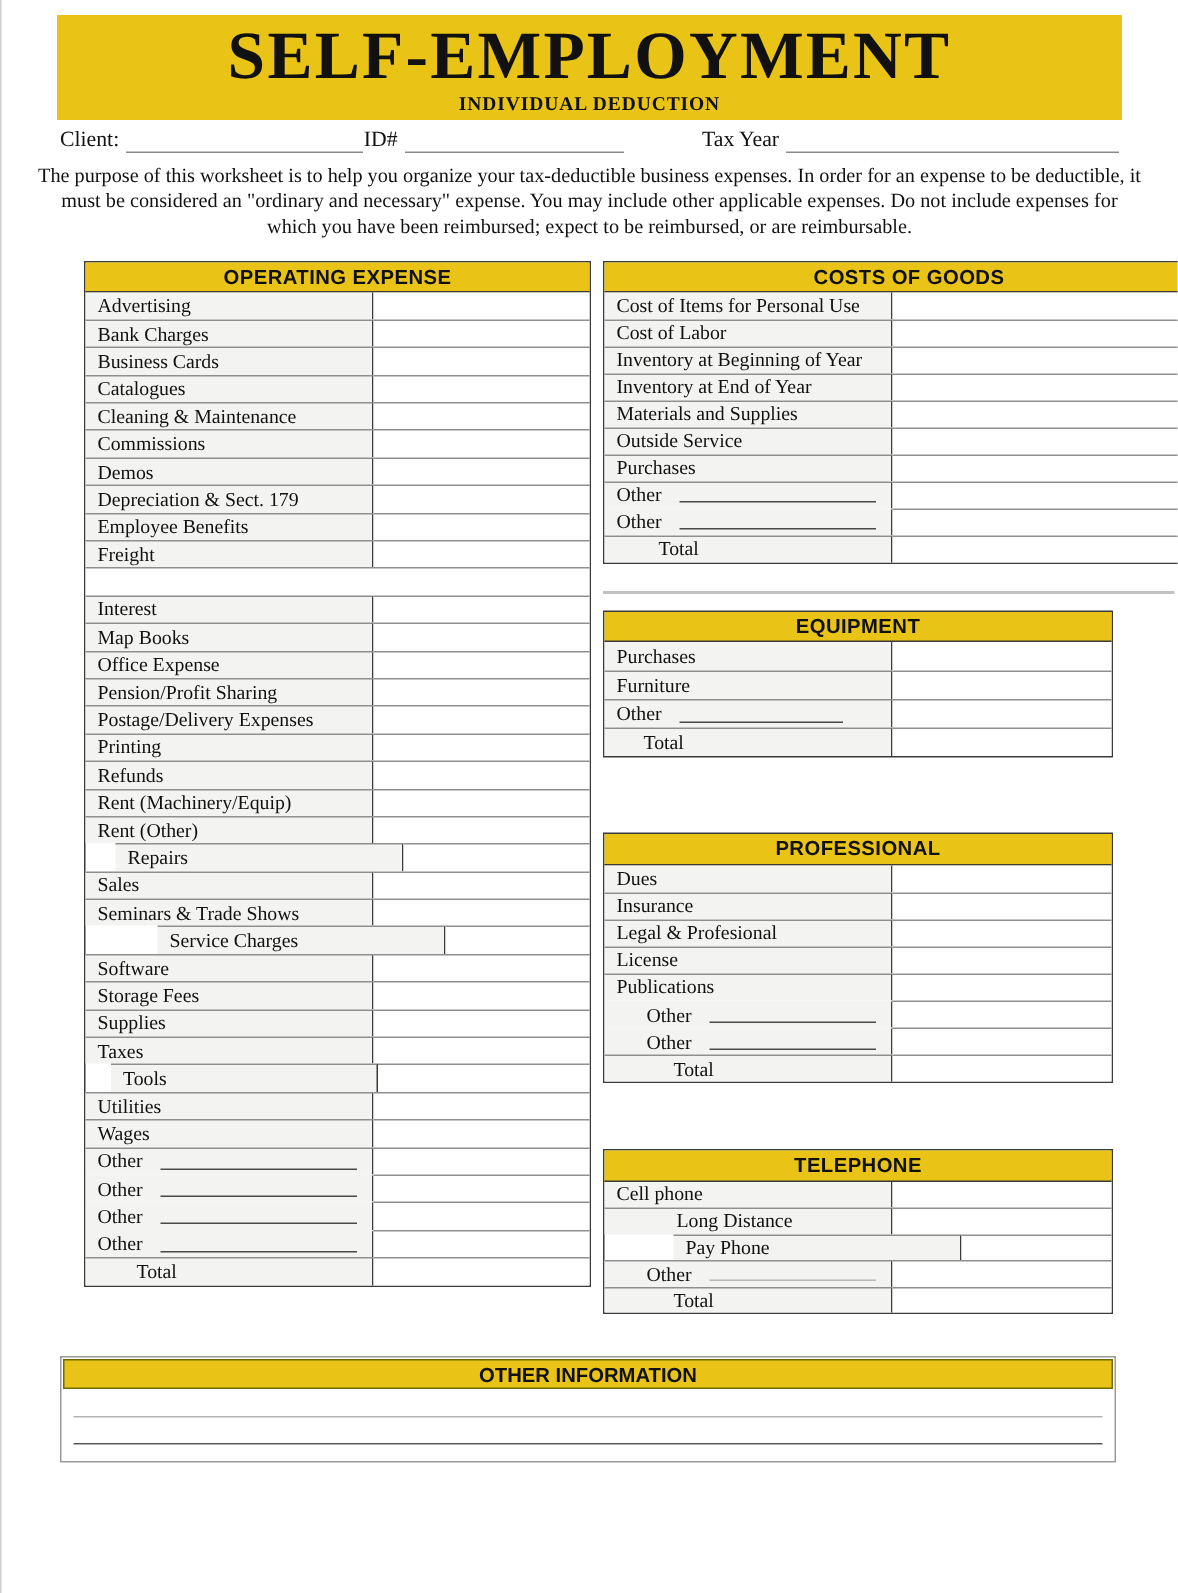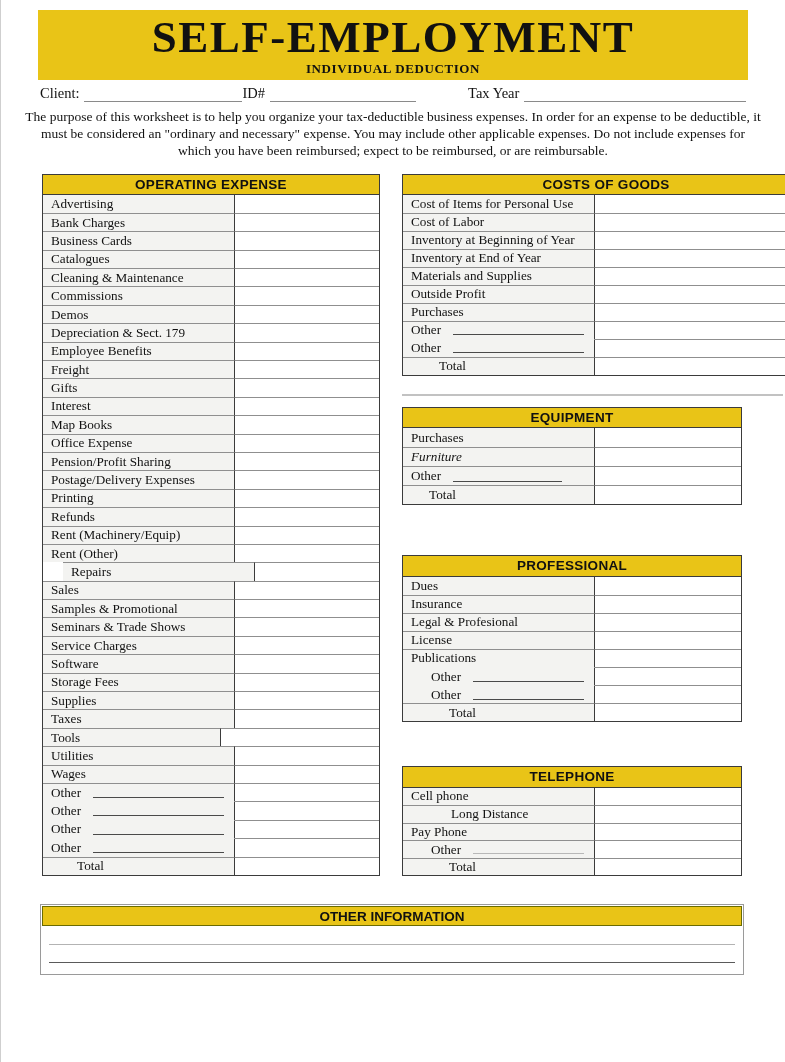--- a/index.html
+++ b/index.html
@@ -68,21 +68,21 @@
   <span class="flabel">Client:</span>
   <span class="fblank" style="width:158px"></span>
   <span class="flabel" style="">ID#</span>
   <span class="fblank" style="width:146px"></span>
   <span class="flabel" style="margin-left:52px">Tax Year</span>
   <span class="fblank" style="flex:1"></span>
 </div>
 
 <div class="intro">The purpose of this worksheet is to help you organize your tax-deductible business expenses. In order for an expense to be deductible, it must be considered an "ordinary and necessary" expense. You may include other applicable expenses. Do not include expenses for which you have been reimbursed; expect to be reimbursed, or are reimbursable.</div>
 
-<div class="xtable" style="left:42px;top:174px;width:338px">
+<div class="xtable" style="left:56px;top:174px;width:338px">
   <div class="thead" style="height:19.5px">OPERATING EXPENSE</div>
   <div class="tbody">
       <div class="trow" style="height: 18.4px;">
         <div class="lcell" style="width: 192px;">Advertising</div>
         <div class="vcell"></div>
       </div>
       <div class="trow" style="height: 18.4px;">
         <div class="lcell" style="width: 192px;">Bank Charges</div>
         <div class="vcell"></div>
       </div>
@@ -112,21 +112,20 @@
       </div>
       <div class="trow" style="height: 18.4px;">
         <div class="lcell" style="width: 192px;">Employee Benefits</div>
         <div class="vcell"></div>
       </div>
       <div class="trow" style="height: 18.4px;">
         <div class="lcell" style="width: 192px;">Freight</div>
         <div class="vcell"></div>
       </div>
       <div class="trow" style="height: 18.4px;">
-        <div class="lcell" style="width: 192px;">Gifts</div>
         <div class="vcell"></div>
       </div>
       <div class="trow" style="height: 18.4px;">
         <div class="lcell" style="width: 192px;">Interest</div>
         <div class="vcell"></div>
       </div>
       <div class="trow" style="height: 18.4px;">
         <div class="lcell" style="width: 192px;">Map Books</div>
         <div class="vcell"></div>
       </div>
@@ -160,49 +159,45 @@
       </div>
       <div class="trow" style="height: 18.4px; padding-left: 20px;">
         <div class="lcell" style="width: 192px;">Repairs</div>
         <div class="vcell"></div>
       </div>
       <div class="trow" style="height: 18.4px;">
         <div class="lcell" style="width: 192px;">Sales</div>
         <div class="vcell"></div>
       </div>
       <div class="trow" style="height: 18.4px;">
-        <div class="lcell" style="width: 192px;">Samples &amp; Promotional</div>
-        <div class="vcell"></div>
-      </div>
-      <div class="trow" style="height: 18.4px;">
         <div class="lcell" style="width: 192px;">Seminars &amp; Trade Shows</div>
         <div class="vcell"></div>
       </div>
-      <div class="trow" style="height: 18.4px;">
+      <div class="trow" style="height: 18.4px; margin-left: 48px;">
         <div class="lcell" style="width: 192px;">Service Charges</div>
         <div class="vcell"></div>
       </div>
       <div class="trow" style="height: 18.4px;">
         <div class="lcell" style="width: 192px;">Software</div>
         <div class="vcell"></div>
       </div>
       <div class="trow" style="height: 18.4px;">
         <div class="lcell" style="width: 192px;">Storage Fees</div>
         <div class="vcell"></div>
       </div>
       <div class="trow" style="height: 18.4px;">
         <div class="lcell" style="width: 192px;">Supplies</div>
         <div class="vcell"></div>
       </div>
       <div class="trow" style="height: 18.4px;">
         <div class="lcell" style="width: 192px;">Taxes</div>
         <div class="vcell"></div>
       </div>
       <div class="trow" style="height: 18.4px;">
-        <div class="lcell" style="width: 178px;">Tools</div>
+        <div class="lcell" style="width: 178px; margin-left: 17px;">Tools</div>
         <div class="vcell"></div>
       </div>
       <div class="trow" style="height: 18.4px;">
         <div class="lcell" style="width: 192px;">Utilities</div>
         <div class="vcell"></div>
       </div>
       <div class="trow" style="height: 18.4px;">
         <div class="lcell" style="width: 192px;">Wages</div>
         <div class="vcell"></div>
       </div>
@@ -258,21 +253,21 @@
       </div>
       <div class="trow" style="height: 18px;">
         <div class="lcell" style="width: 192px;">Inventory at End of Year</div>
         <div class="vcell"></div>
       </div>
       <div class="trow" style="height: 18px;">
         <div class="lcell" style="width: 192px;">Materials and Supplies</div>
         <div class="vcell"></div>
       </div>
       <div class="trow" style="height: 18px;">
-        <div class="lcell" style="width: 192px;">Outside Profit</div>
+        <div class="lcell" style="width: 192px;">Outside Service</div>
         <div class="vcell"></div>
       </div>
       <div class="trow" style="height: 18px;">
         <div class="lcell" style="width: 192px;">Purchases</div>
         <div class="vcell"></div>
       </div>
       <div class="trow" style="height: 18px;">
         <div class="lcell" style="width: 192px;">
           <span>Other</span>
           <span class="blank"></span>
@@ -296,21 +291,21 @@
 <div class="artifact"></div>
 
 <div class="xtable" style="left:402px;top:407px;width:340px">
   <div class="thead" style="height:20px">EQUIPMENT</div>
   <div class="tbody">
       <div class="trow" style="height: 19px;">
         <div class="lcell" style="width: 192px;">Purchases</div>
         <div class="vcell"></div>
       </div>
       <div class="trow" style="height: 19px;">
-        <div class="lcell" style="width: 192px; font-style: italic;">Furniture</div>
+        <div class="lcell" style="width: 192px;">Furniture</div>
         <div class="vcell"></div>
       </div>
       <div class="trow" style="height: 19px;">
         <div class="lcell" style="width: 192px;">
           <span>Other</span>
           <span class="blank" style="margin-right: 32px;"></span>
         </div>
         <div class="vcell"></div>
       </div>
       <div class="trow" style="height: 19px;">
@@ -368,21 +363,21 @@
   <div class="thead" style="height:20.5px">TELEPHONE</div>
   <div class="tbody">
       <div class="trow" style="height: 17.6px;">
         <div class="lcell" style="width: 192px;">Cell phone</div>
         <div class="vcell"></div>
       </div>
       <div class="trow" style="height: 17.6px;">
         <div class="lcell" style="width: 192px; padding-left: 48px;">Long Distance</div>
         <div class="vcell"></div>
       </div>
-      <div class="trow" style="height: 17.6px;">
+      <div class="trow" style="height: 17.6px; margin-left: 46px;">
         <div class="lcell" style="width: 192px;">Pay Phone</div>
         <div class="vcell"></div>
       </div>
       <div class="trow" style="height: 17.6px;">
         <div class="lcell" style="width: 192px; padding-left: 28px;">
           <span>Other</span>
           <span class="blank light"></span>
         </div>
         <div class="vcell"></div>
       </div>

